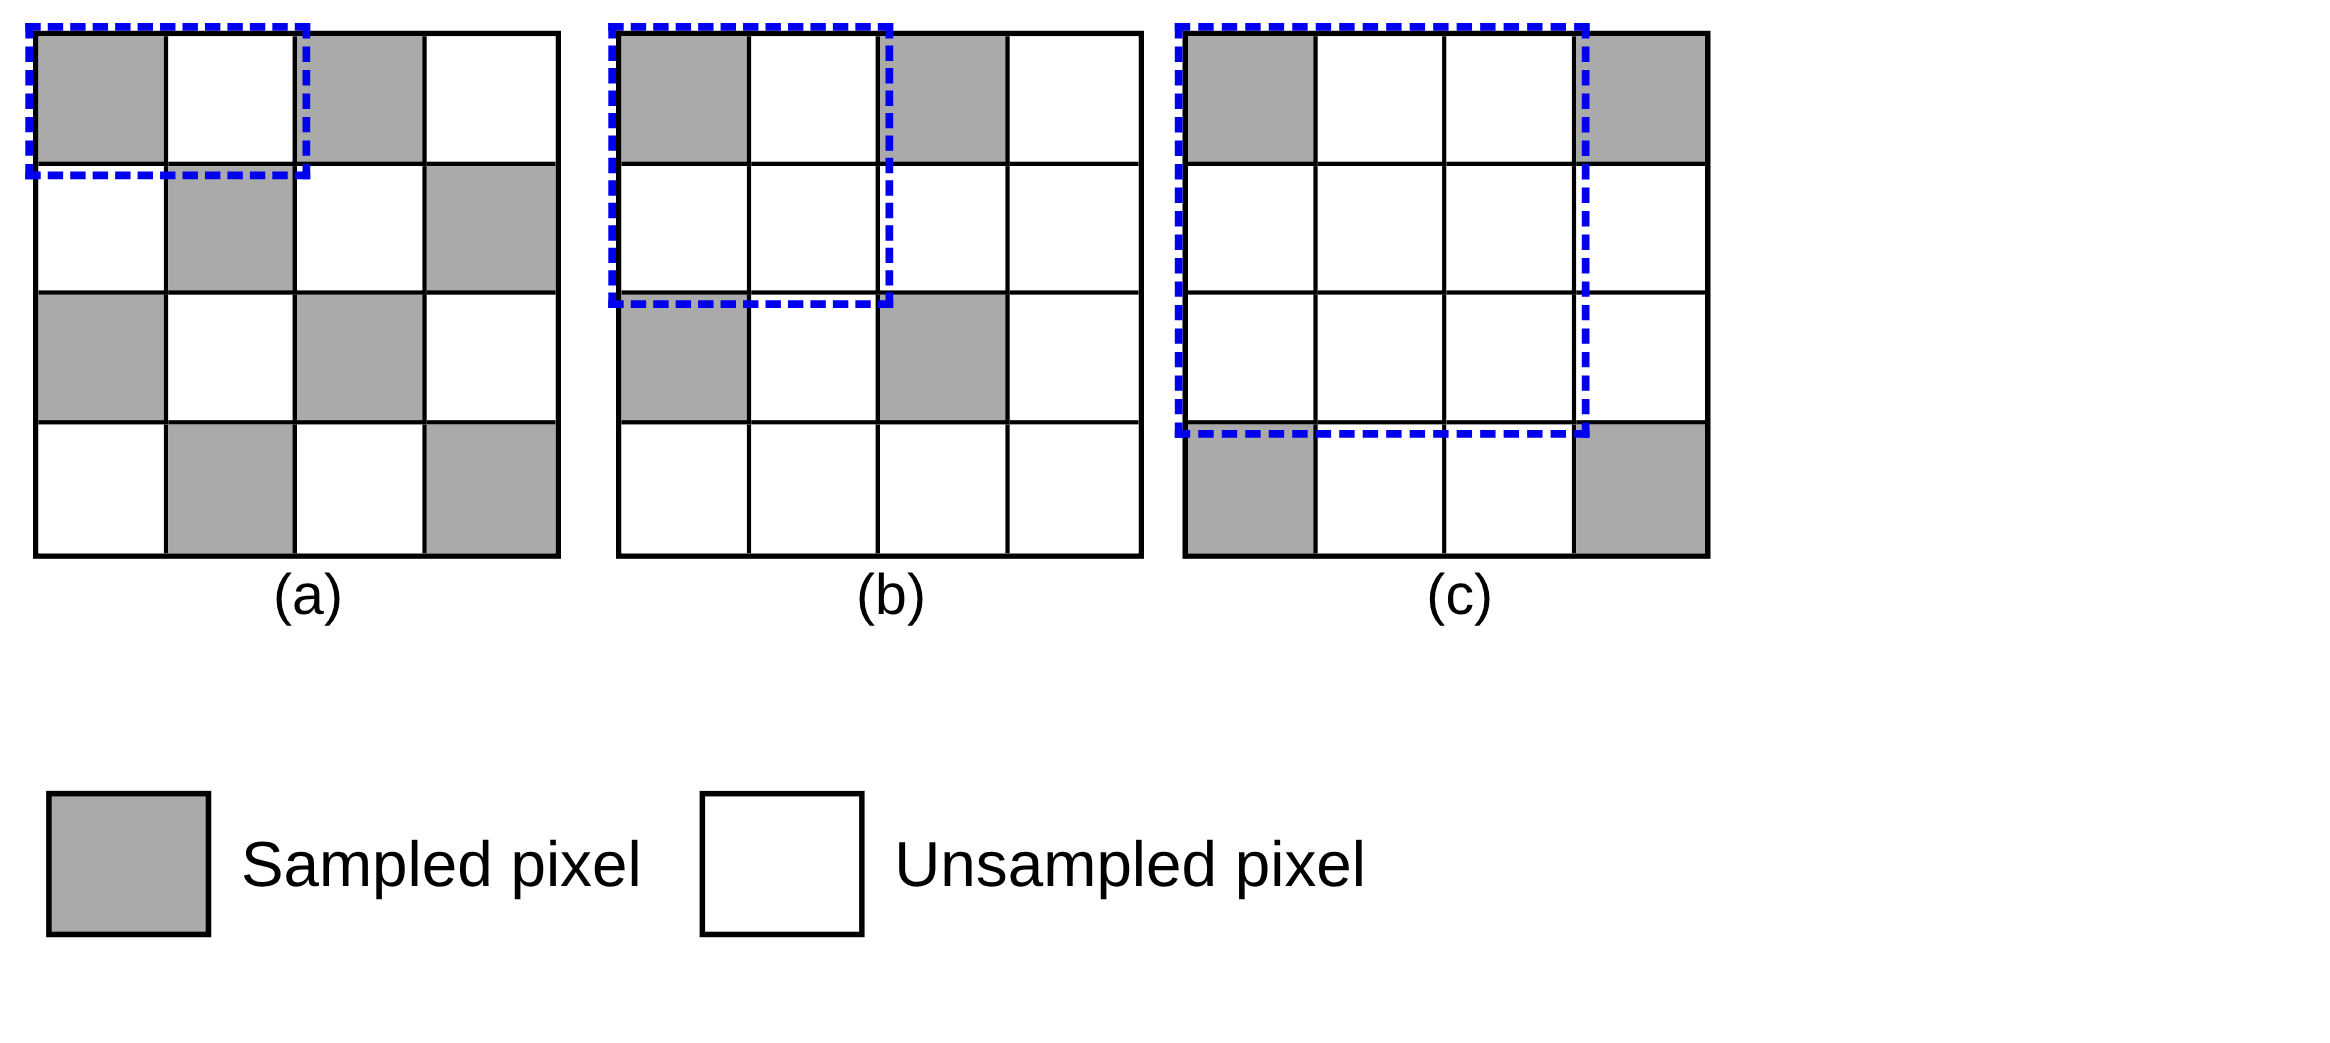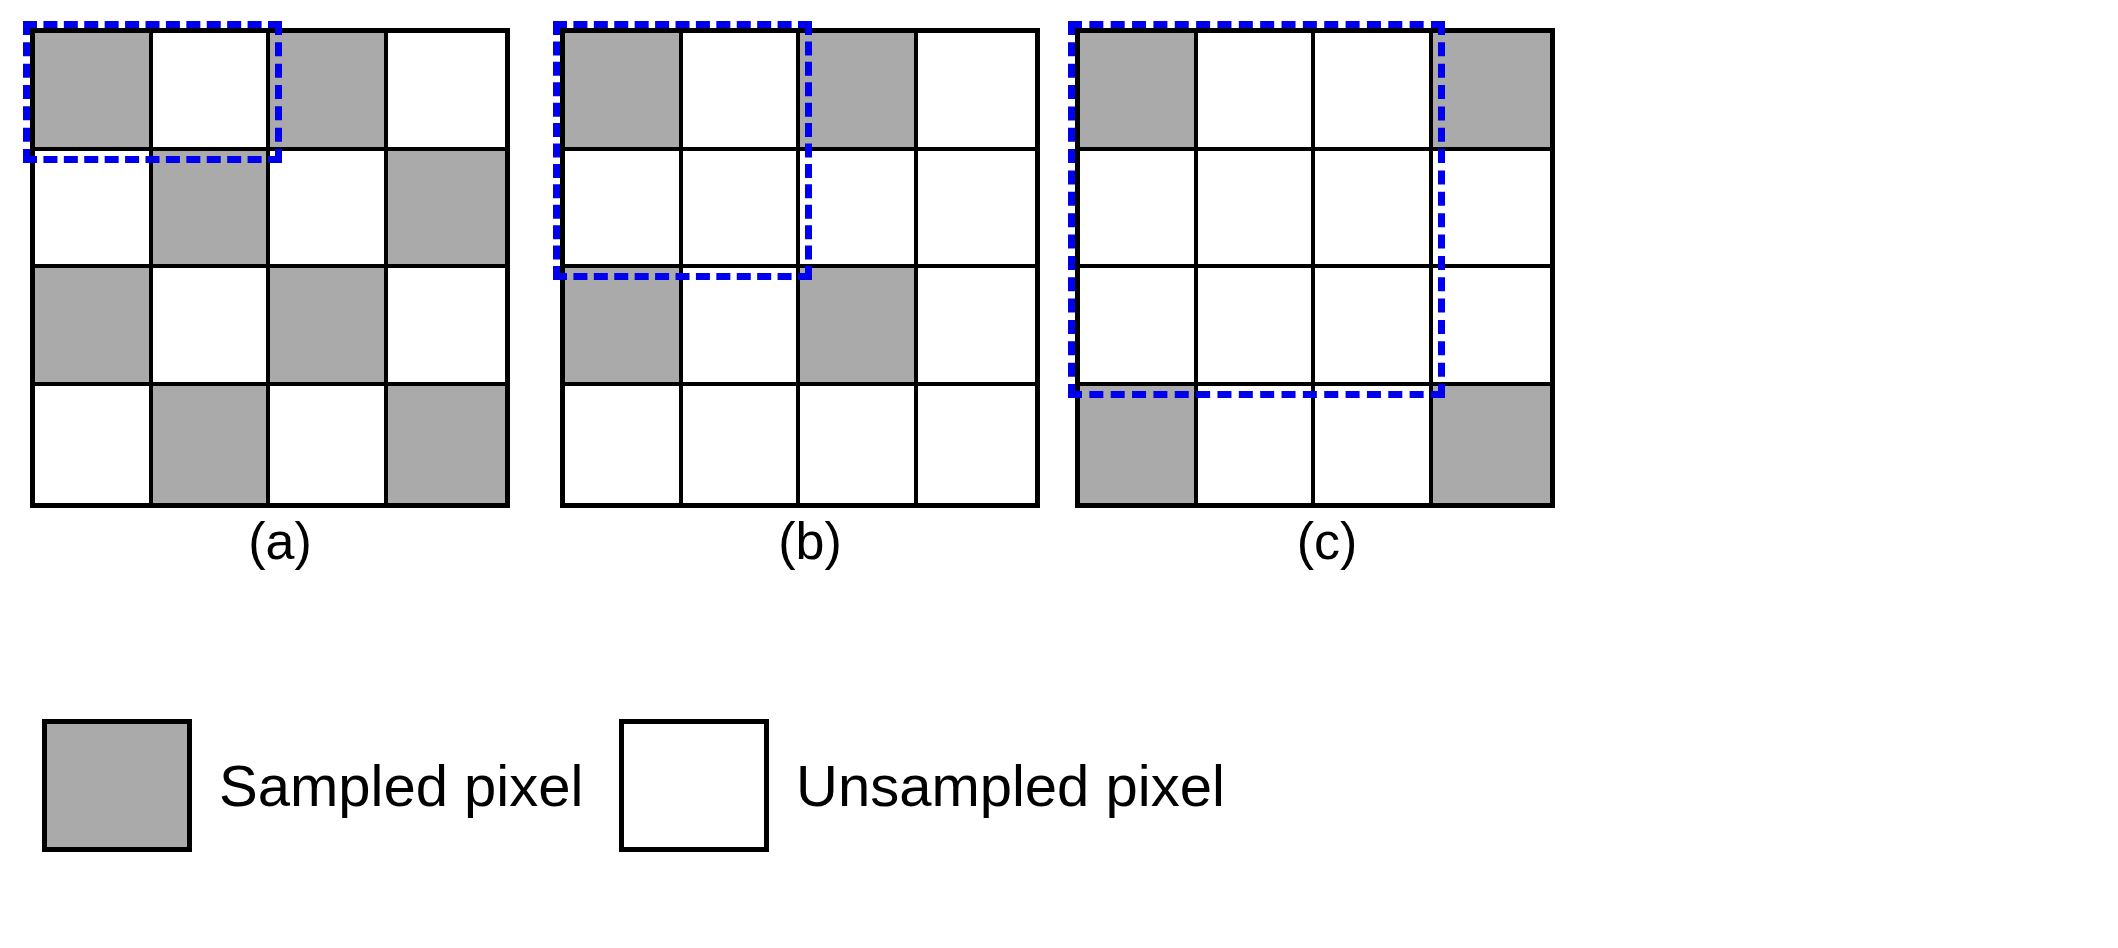--- a/index.html
+++ b/index.html
@@ -104,21 +104,21 @@
     height: 230px;
   }
   .legend-entry {
     position: absolute;
     top: 0;
     height: 160px;
     display: flex;
     align-items: center;
   }
   #legend-sampled  { left: 42px; }
-  #legend-unsampled{ left: 619px; align-items: center; }
+  #legend-unsampled{ left: 636px; align-items: center; }
 
   .swatch {
     width: 150px;
     height: 133px;
     box-sizing: border-box;
     border: 5px solid #000000;
     background: #ffffff;
     flex: 0 0 auto;
   }
   .swatch.sampled { background: #aaaaaa; }

